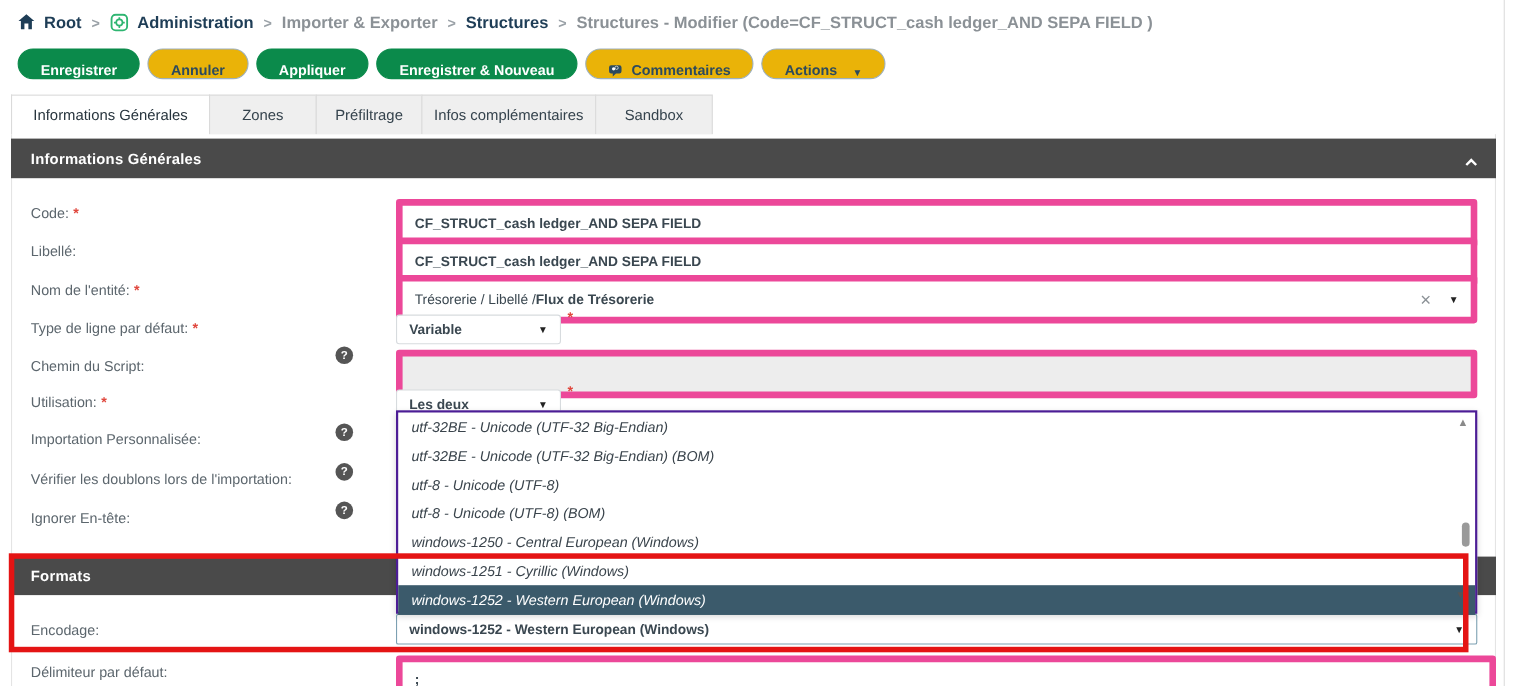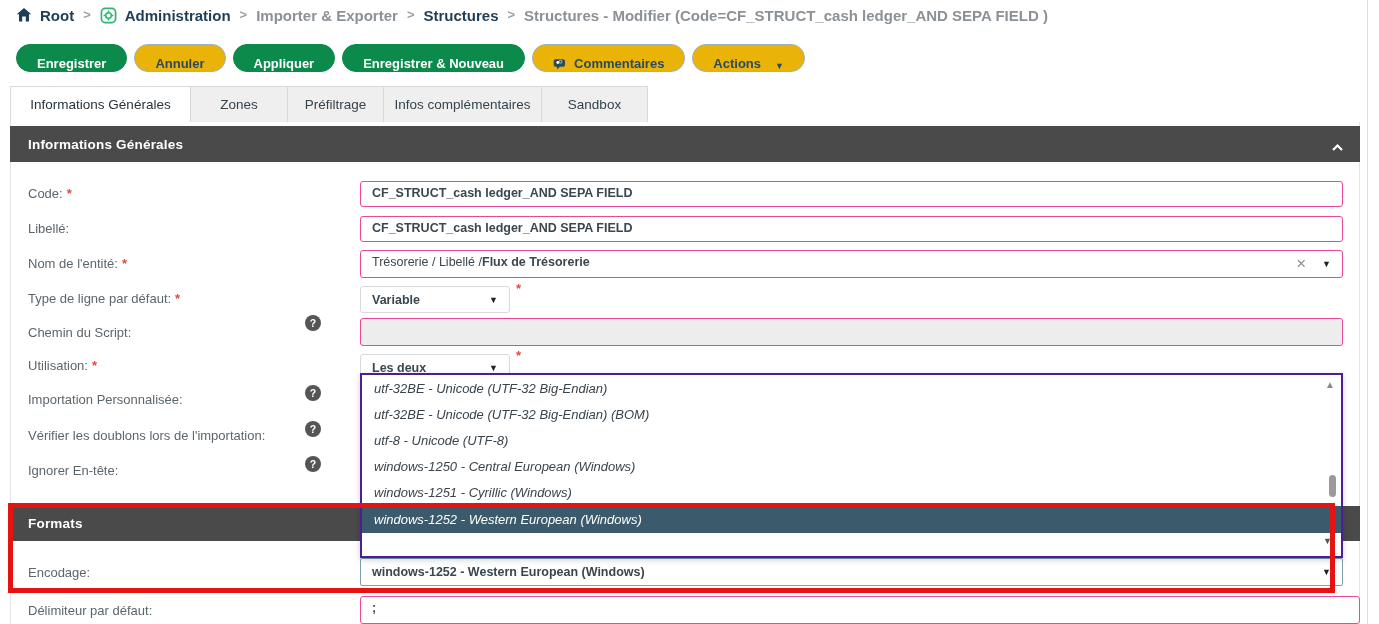--- a/index.html
+++ b/index.html
@@ -2,21 +2,21 @@
 <html><head>
 <meta charset="utf-8">
 <style>
   * { margin:0; padding:0; box-sizing:border-box; }
   html,body { width:1379px; height:624px; overflow:hidden; background:#fff;
     font-family:"Liberation Sans", sans-serif; }
   .stage { position:relative; width:1379px; height:624px; background:#fff; }
 
   
   .breadcrumb { position:absolute; top:7px; left:16px; height:26px; display:flex;
-    align-items:flex-start; gap:8px; font-size:15px; font-weight:bold; white-space:nowrap; }
+    align-items:center; gap:8px; font-size:15px; font-weight:bold; white-space:nowrap; }
   .bc-dark { color:#1e3d56; }
   .bc-gray { color:#8b9196; }
   .bc-sep  { color:#9aa1a7; font-weight:bold; font-size:13px; padding:0 1px; }
   .bc-icon { display:inline-flex; align-items:center; }
 
   
   .toolbar { position:absolute; top:44px; left:16px; display:flex; gap:7px; }
   .btn { height:28px; border-radius:14px; display:inline-flex; align-items:flex-end;
     justify-content:center; padding:0 20px; font-size:13px; font-weight:bold;
     cursor:pointer; border:1px solid transparent; background:#fff; white-space:nowrap; }
@@ -44,23 +44,23 @@
     color:#fff; font-size:13.5px; font-weight:bold; display:flex; align-items:center;
     padding:0 18px; letter-spacing:.2px; }
   .secbar .chev { position:absolute; right:16px; top:14px; }
   #sec-general { top:126px; z-index:1; }
   #sec-formats { top:506px; height:35px; z-index:1; }
 
   
   .lbl { position:absolute; left:28px; font-size:13px; color:#5c666d; white-space:nowrap; }
   .req { color:#e0483e; font-weight:bold; margin-left:4px; }
   .req-float { position:absolute; color:#e0483e; font-weight:bold; font-size:13px; }
-  .inp { position:absolute; left:360px; width:983px; height:26px; border:1px solid #ec4899;
+  .inp { position:absolute; left:360px; width:983px; height:26px; border:6px solid #ec4899;
     border-radius:3px; background:#fff; font-size:12.5px; font-weight:bold; color:#3a4750;
-    display:flex; align-items:flex-start; padding:4px 11px; white-space:nowrap; overflow:hidden; }
+    display:flex; align-items:center; padding:16px 11px; white-space:nowrap; overflow:hidden; }
   .inp.disabled { background:#ededed; height:28px; }
   .sel { position:absolute; left:360px; height:27px; border:1px solid #d7dbde;
     border-radius:3px; background:#fff; font-size:12.5px; font-weight:bold; color:#3a4750;
     display:flex; align-items:center; padding:0 11px; }
   .sel .caret { margin-left:auto; font-size:9px; color:#222; }
   .entity-val .norm { font-weight:normal; color:#3a4750; }
   .entity-val .bold { font-weight:bold; }
   .entity-icons { margin-left:auto; display:flex; align-items:center; gap:16px; }
   .x-ico { color:#8b9196; font-size:17px; font-weight:normal; cursor:pointer; line-height:1; }
   .help { position:absolute; left:305px; width:16px; height:16px; border-radius:50%;
@@ -255,20 +255,23 @@
     <div class="dd-item">
         <span>utf-32BE - Unicode (UTF-32 Big-Endian)</span>
       </div>
     <div class="dd-item">
         <span>utf-32BE - Unicode (UTF-32 Big-Endian) (BOM)</span>
       </div>
     <div class="dd-item">
         <span>utf-8 - Unicode (UTF-8)</span>
       </div>
     <div class="dd-item">
+        <span>utf-8 - Unicode (UTF-8) (BOM)</span>
+      </div>
+    <div class="dd-item">
         <span>windows-1250 - Central European (Windows)</span>
       </div>
     <div class="dd-item">
         <span>windows-1251 - Cyrillic (Windows)</span>
       </div>
     <div class="dd-item hl">
         <span>windows-1252 - Western European (Windows)</span>
       </div>
     <span class="dd-up">▲</span>
     <span class="dd-thumb"></span>

